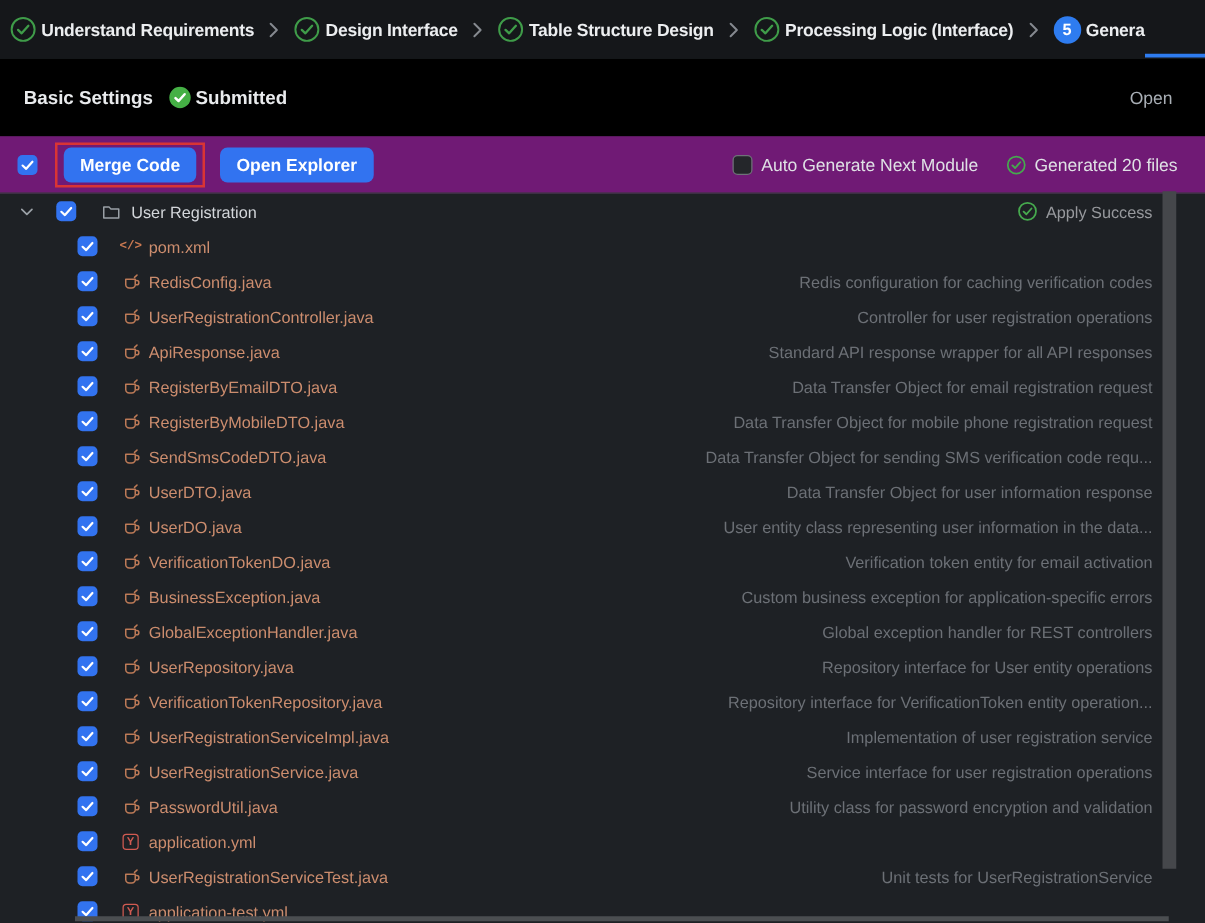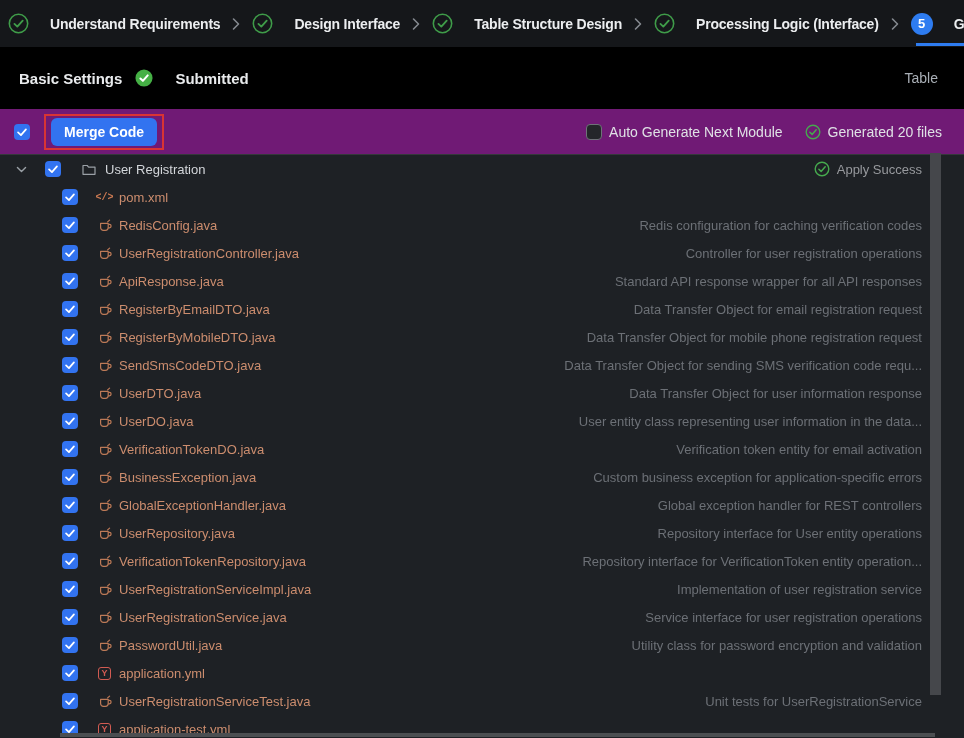--- a/index.html
+++ b/index.html
@@ -8,36 +8,36 @@
     background:#1e2125;
     font-family:"Liberation Sans", sans-serif;
     color:#e7e9eb;
     position:relative;
   }
   
   .stepper{
     height:47px; background:#15171a; display:flex; align-items:center;
     padding-left:8px; white-space:nowrap; overflow:hidden; position:relative;
   }
-  .step{ display:flex; align-items:center; gap:21px; flex:none; }
+  .step{ display:flex; align-items:center; gap:4px; flex:none; }
   .step-label{ font-size:14px; font-weight:bold; color:#eceef0; letter-spacing:-0.2px; }
   .step-sep{ margin:0 8px; display:flex; align-items:center; flex:none; }
   .step-badge{
     width:22px;height:22px;border-radius:50%;background:#2e7cf0;color:#fff;
     display:flex;align-items:center;justify-content:center;
     font-size:13px;font-weight:bold; flex:none;
   }
   .step-underline{ position:absolute; bottom:1px; right:0; width:48px; height:3px; background:#2e7cf0; }
   
   .header{
     height:62px; background:#000000; display:flex; align-items:center;
     padding:0 26px 0 19px;
   }
   .header-title{ font-size:15px; font-weight:bold; color:#e9ebed; }
-  .submitted{ display:flex; align-items:center; gap:22px; margin-left:13px; }
+  .submitted{ display:flex; align-items:center; gap:3px; margin-left:13px; }
   .submitted-label{ font-size:15px; font-weight:bold; color:#e9ebed; }
   .header-spacer{ flex:1; }
   .view-label{ font-size:14px; color:#a9afb6; cursor:pointer; }
   
   .toolbar{
     height:46px; display:flex; align-items:center;
     padding:0 22px 0 14px; border-bottom:1px solid #35383b; background:#701a75;
   }
   .cb{
     width:16px;height:16px;border-radius:4px;background:#3273f0;
@@ -156,32 +156,33 @@
   <span class="submitted">
     <span id="submitted-check">
         <svg width="18" height="18" viewBox="0 0 16 16">
           <circle cx="8" cy="8" r="7.6" fill="#45b045"></circle>
           <polyline points="4.8,8.4 7.0,10.5 11.3,5.7" fill="none" stroke="#fff" stroke-width="1.8" stroke-linecap="round" stroke-linejoin="round"></polyline>
         </svg>
       </span>
     <span class="submitted-label">Submitted</span>
   </span>
   <span class="header-spacer"></span>
-  <span class="view-label">Table</span>
+  <span class="view-label">Open</span>
 </div>
 
 <div class="toolbar">
   <span class="cb" id="select-all-cb">
       <svg width="14" height="14" viewBox="0 0 16 16">
         <polyline points="3.5,8.5 6.8,11.5 12.5,5" fill="none" stroke="#fff" stroke-width="2" stroke-linecap="round" stroke-linejoin="round"></polyline>
       </svg>
     </span>
   <span class="red-box">
     <button class="btn">Merge Code</button>
   </span>
+  <button class="btn" style="margin-left:12px;">Open Explorer</button>
   <span class="toolbar-spacer"></span>
   <span class="auto-gen">
     <span class="cb unchecked"></span>
     <span class="auto-gen-label">Auto Generate Next Module</span>
   </span>
   <span class="generated">
     <span id="generated-check">
         <svg width="16" height="16" viewBox="0 0 16 16">
           <circle cx="8" cy="8" r="6.8" fill="none" stroke="#46a94e" stroke-width="1.4"></circle>
           <polyline points="4.9,8.3 7.1,10.4 11.2,5.8" fill="none" stroke="#46a94e" stroke-width="1.5" stroke-linecap="round" stroke-linejoin="round"></polyline>

